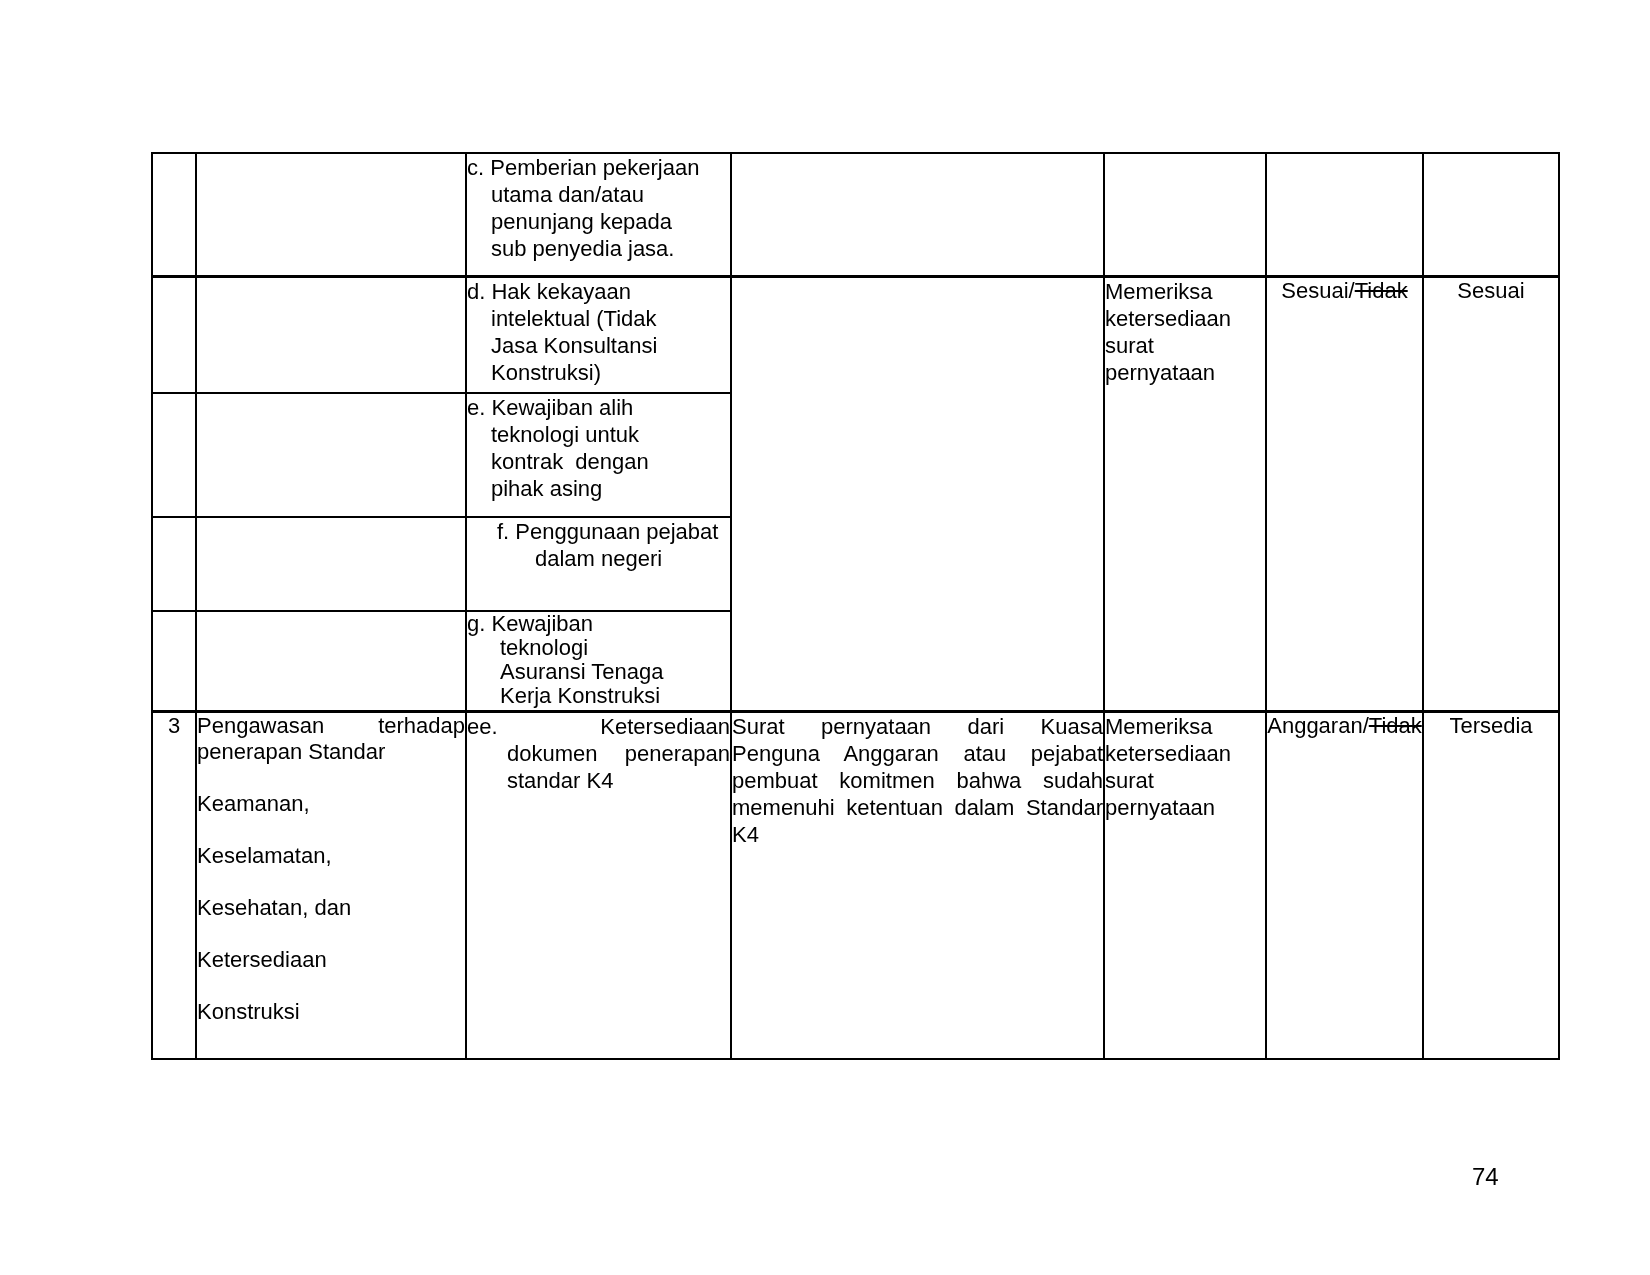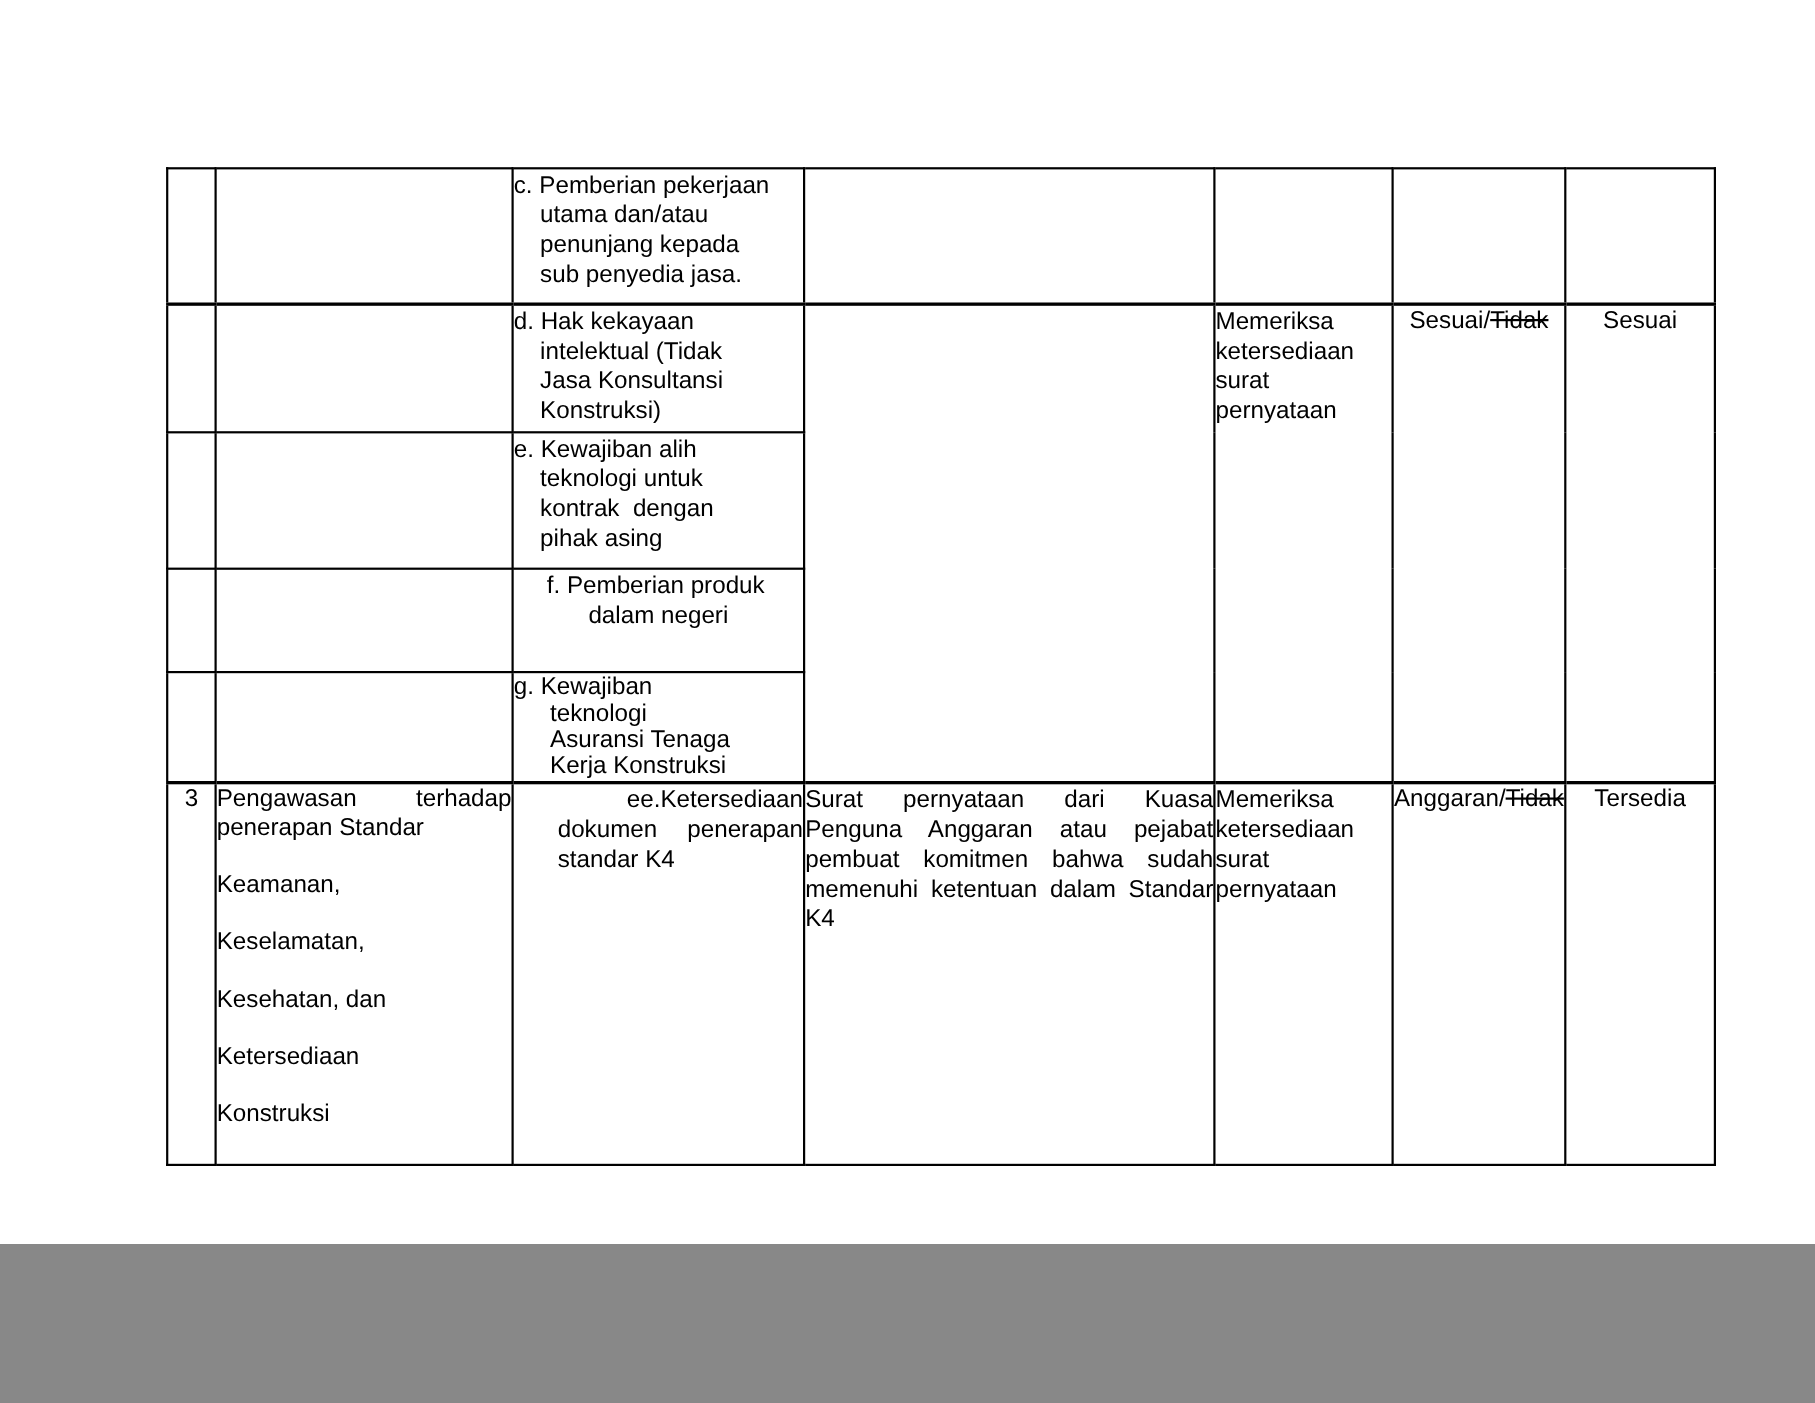--- a/index.html
+++ b/index.html
@@ -1,17 +1,17 @@
 <!DOCTYPE html>
 <html><head>
 <meta charset="utf-8">
 <style>
   html,body{margin:0;padding:0;background:#888;}
   .page{
-    position:relative;width:1650px;height:1131px;background:#ffffff;
+    position:relative;width:1650px;height:1275px;background:#ffffff;
     font-family:"Liberation Sans", sans-serif;color:#000;overflow:hidden;
   }
   table.doc{
     position:absolute;left:151px;top:152px;width:1407px;
     border-collapse:collapse;table-layout:fixed;font-size:22px;color:#000;
   }
   table.doc td{border:2px solid #000;vertical-align:top;padding:0;overflow:hidden;}
   tr.row-d > td{border-top-width:3px;}
   tr.row-3 > td{border-top-width:3px;}
 
@@ -28,21 +28,21 @@
   .check-cell{padding:10px 6px 0 10px;line-height:27px;}
   .center-cell{text-align:center;padding-top:10px;line-height:26px;margin-left:25px;}
   .strike{text-decoration:line-through;}
 
   .num-cell{text-align:center;padding-top:10px;line-height:26px;}
   .aspect-cell{padding:10px 3px 0 12px;line-height:26px;}
   .ln{min-height:26px;}
   .just{text-align:justify;text-align-last:justify;}
 
   .item3-cell{padding:10px 4px 0 22px;line-height:27px;}
-  .item3-l1{display:flex;justify-content:flex-end;}
+  .item3-l1{display:flex;justify-content:space-between;}
   .item3-cont{margin-left:40px;}
 
   .desc-cell{padding:10px 10px 0 10px;line-height:27px;}
 
   .pageno{position:absolute;left:1472px;top:1163px;font-size:24px;line-height:28px;}
 </style>
 </head>
 <body>
 
 <div class="page">
@@ -106,21 +106,21 @@
         <div class="item-cont">teknologi untuk</div>
         <div class="item-cont">kontrak&nbsp; dengan</div>
         <div class="item-cont">pihak asing</div>
       </td>
     </tr>
 
     <tr class="row-f" style="height:94px">
       <td></td>
       <td></td>
       <td class="f-cell">
-        <div class="f-l1"><span>f.</span> <span>Pemberian produk</span></div>
+        <div class="f-l1"><span>f.</span> <span>Penggunaan pejabat</span></div>
         <div class="f-l2">dalam negeri</div>
       </td>
     </tr>
 
     <tr class="row-g" style="height:100px">
       <td></td>
       <td></td>
       <td class="g-cell">
         <div><span>g.</span> <span>Kewajiban</span></div>
         <div class="g-cont">teknologi</div>

